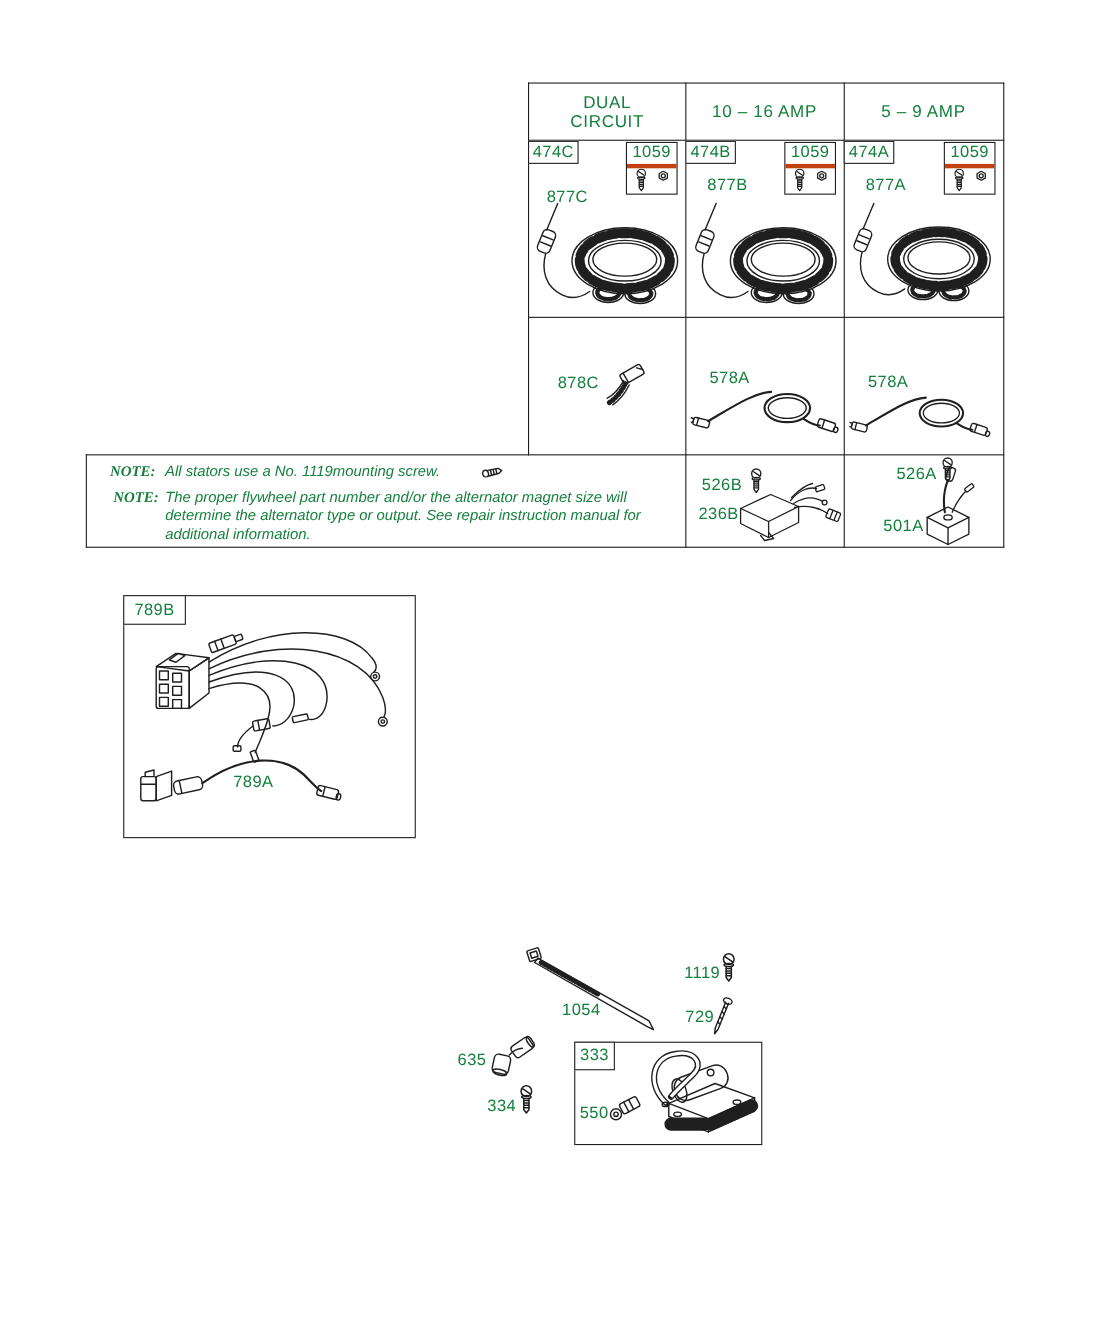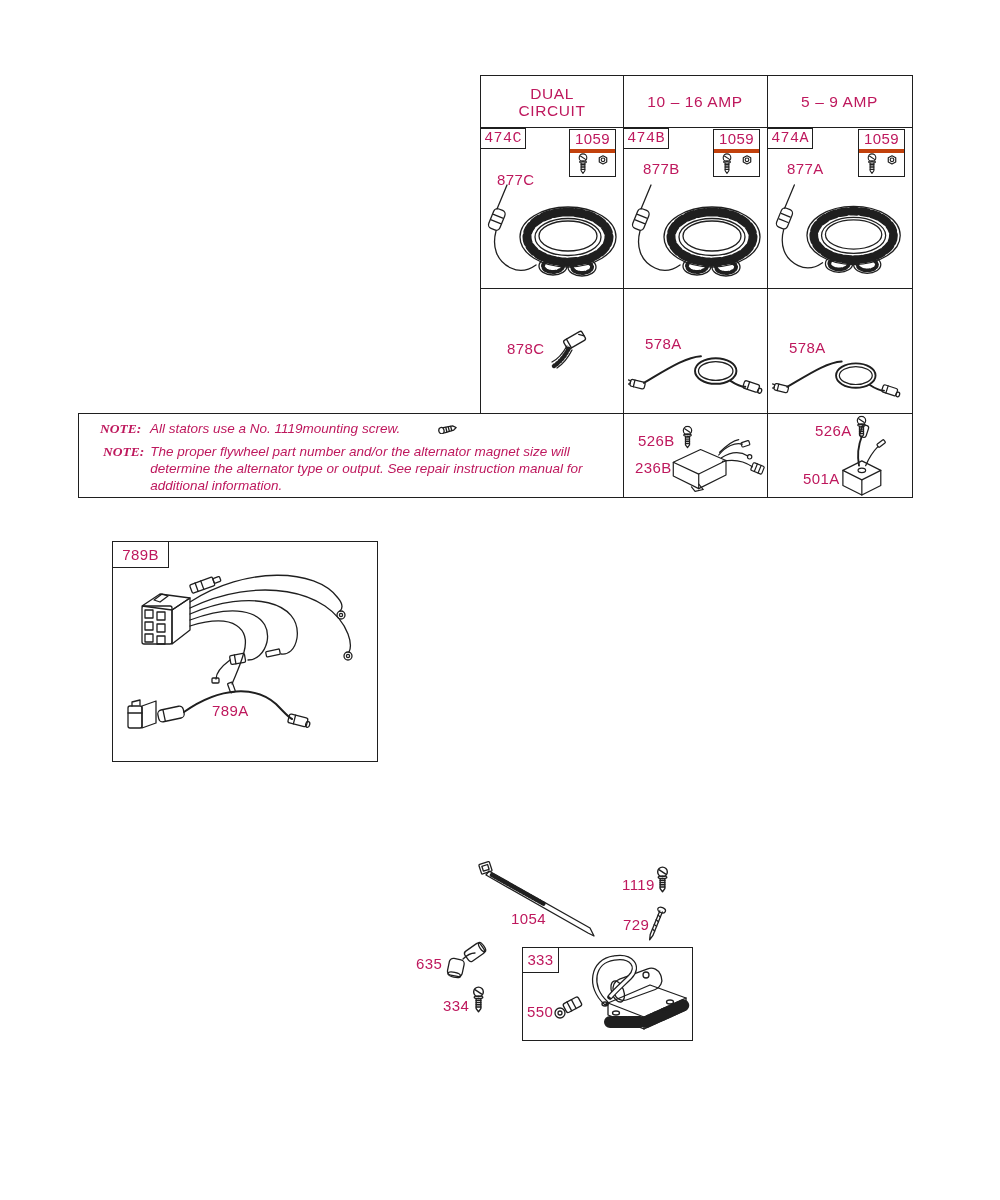--- a/index.html
+++ b/index.html
@@ -1,23 +1,23 @@
 <!DOCTYPE html>
 <html><head>
 <meta charset="utf-8">
 <style>
   html,body{margin:0;padding:0;background:#ffffff;}
   #canvas{position:relative;width:1000px;height:1200px;background:#ffffff;overflow:hidden;
-          font-family:"Liberation Sans",sans-serif;color:#be185d;}
+          font-family:"Liberation Sans",sans-serif;color:#15803d;}
   .hline,.vline{position:absolute;background:#1f1f1f;}
   .hline{height:1px;} .vline{width:1px;}
   .box{position:absolute;border:1px solid #1f1f1f;box-sizing:border-box;background:#fff;}
   .lbl{position:absolute;font-size:15px;letter-spacing:.4px;white-space:nowrap;}
   .hdr{position:absolute;font-size:15.5px;letter-spacing:.6px;text-align:center;line-height:17px;}
-  .idbox{width:46px;height:21px;font-size:15px;text-align:center;line-height:19px;letter-spacing:.4px;font-family:Liberation Mono, monospace;}
+  .idbox{width:46px;height:21px;font-size:15px;text-align:center;line-height:19px;letter-spacing:.4px;}
   .hwbox{width:47px;height:48px;}
   .hwlabel{height:19px;border-bottom:4px solid #c2410c;text-align:center;font-size:15px;line-height:18px;letter-spacing:.4px;}
   .note{position:absolute;font-style:italic;font-size:13.5px;line-height:17px;}
   .note b{font-weight:bold;font-style:italic;font-family:Liberation Serif, serif;}
   svg.part{position:absolute;overflow:visible;}
   svg .st{stroke:#1f1f1f;fill:none;stroke-width:1.3;stroke-linecap:round;stroke-linejoin:round;}
   svg .band{stroke-width:9;stroke-dasharray:7 4;}
   svg .coilband{stroke-width:4;stroke-dasharray:3 2;}
   svg .thick{stroke-width:2;}
   svg .tube{stroke-width:5.5;}

